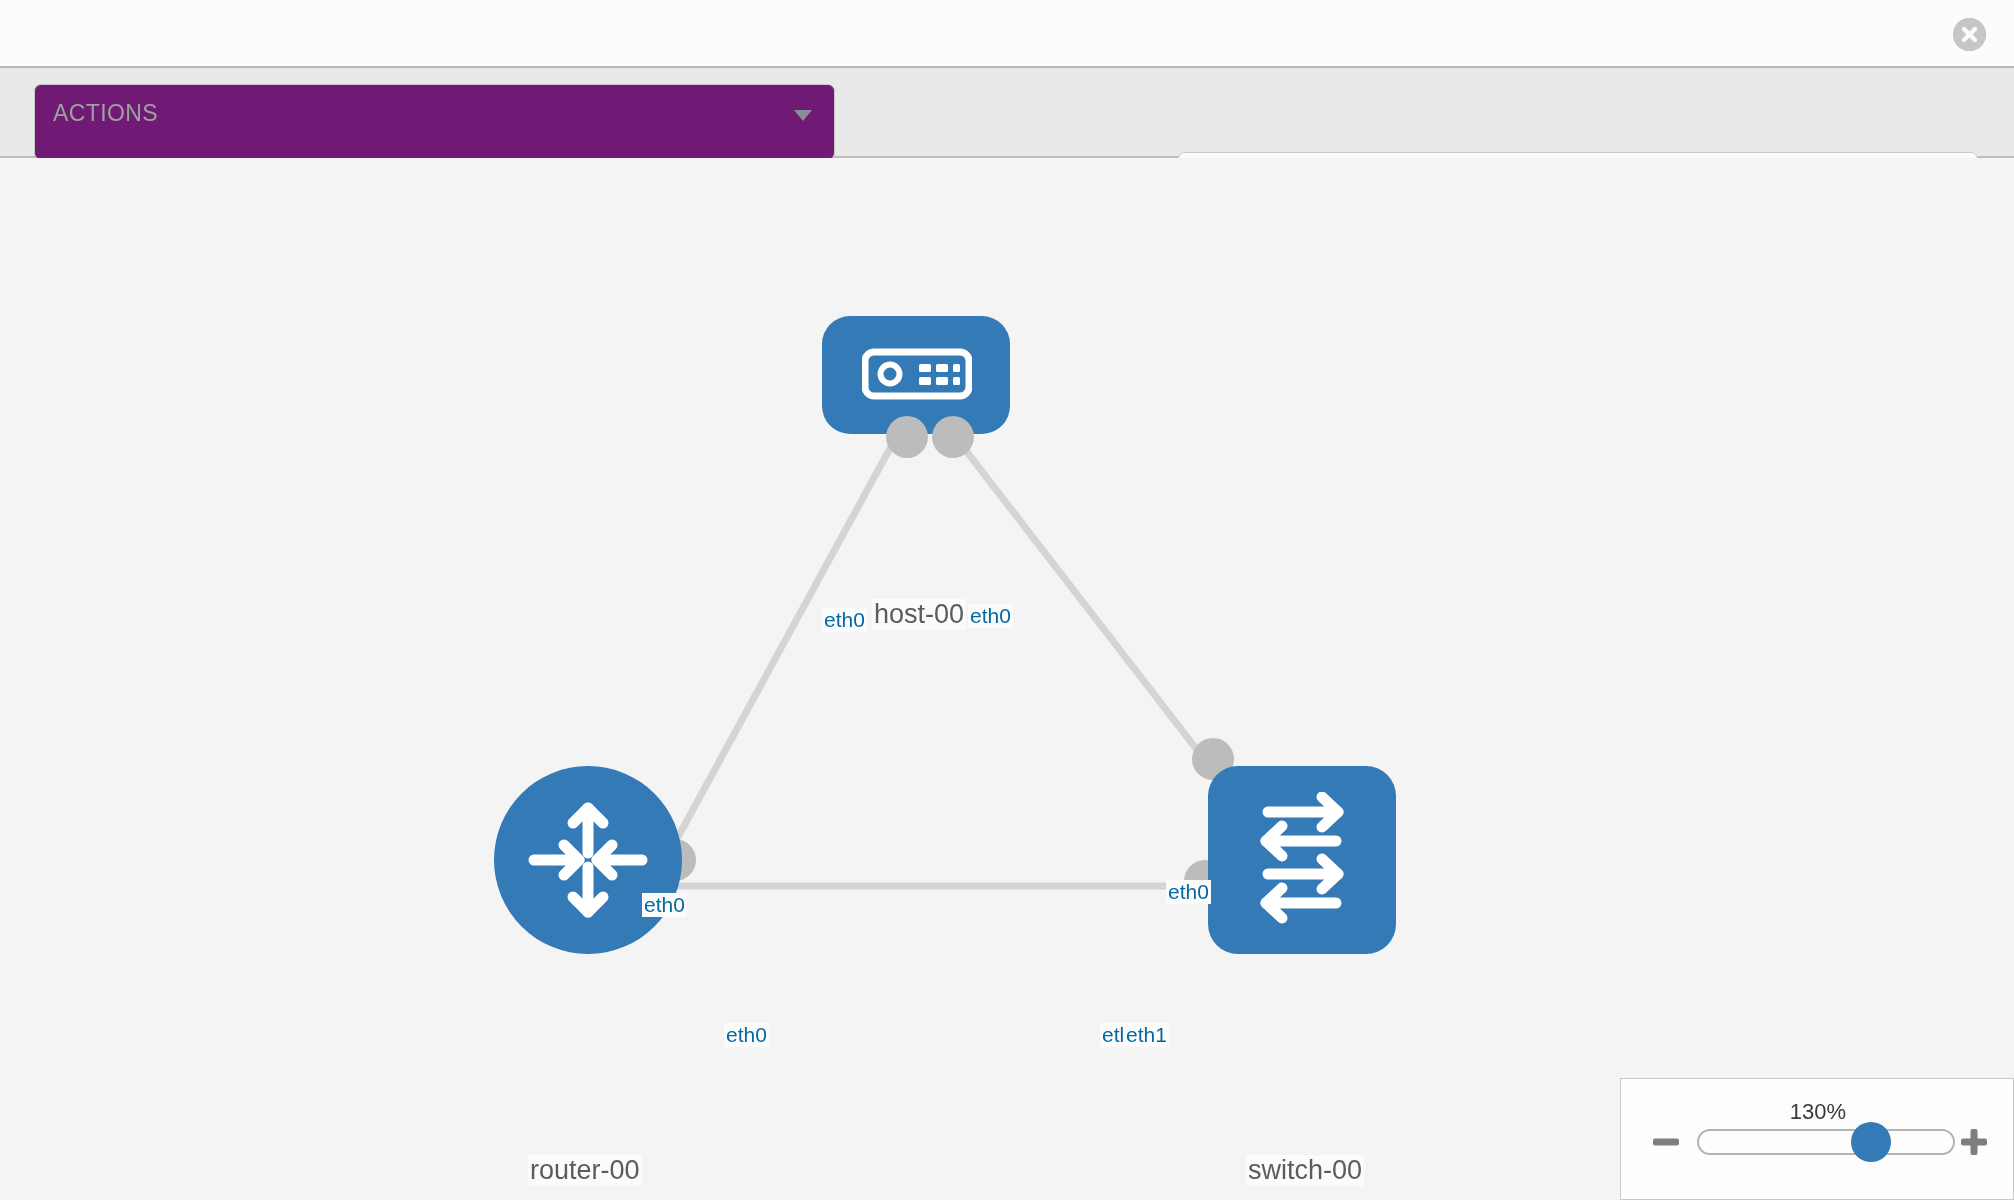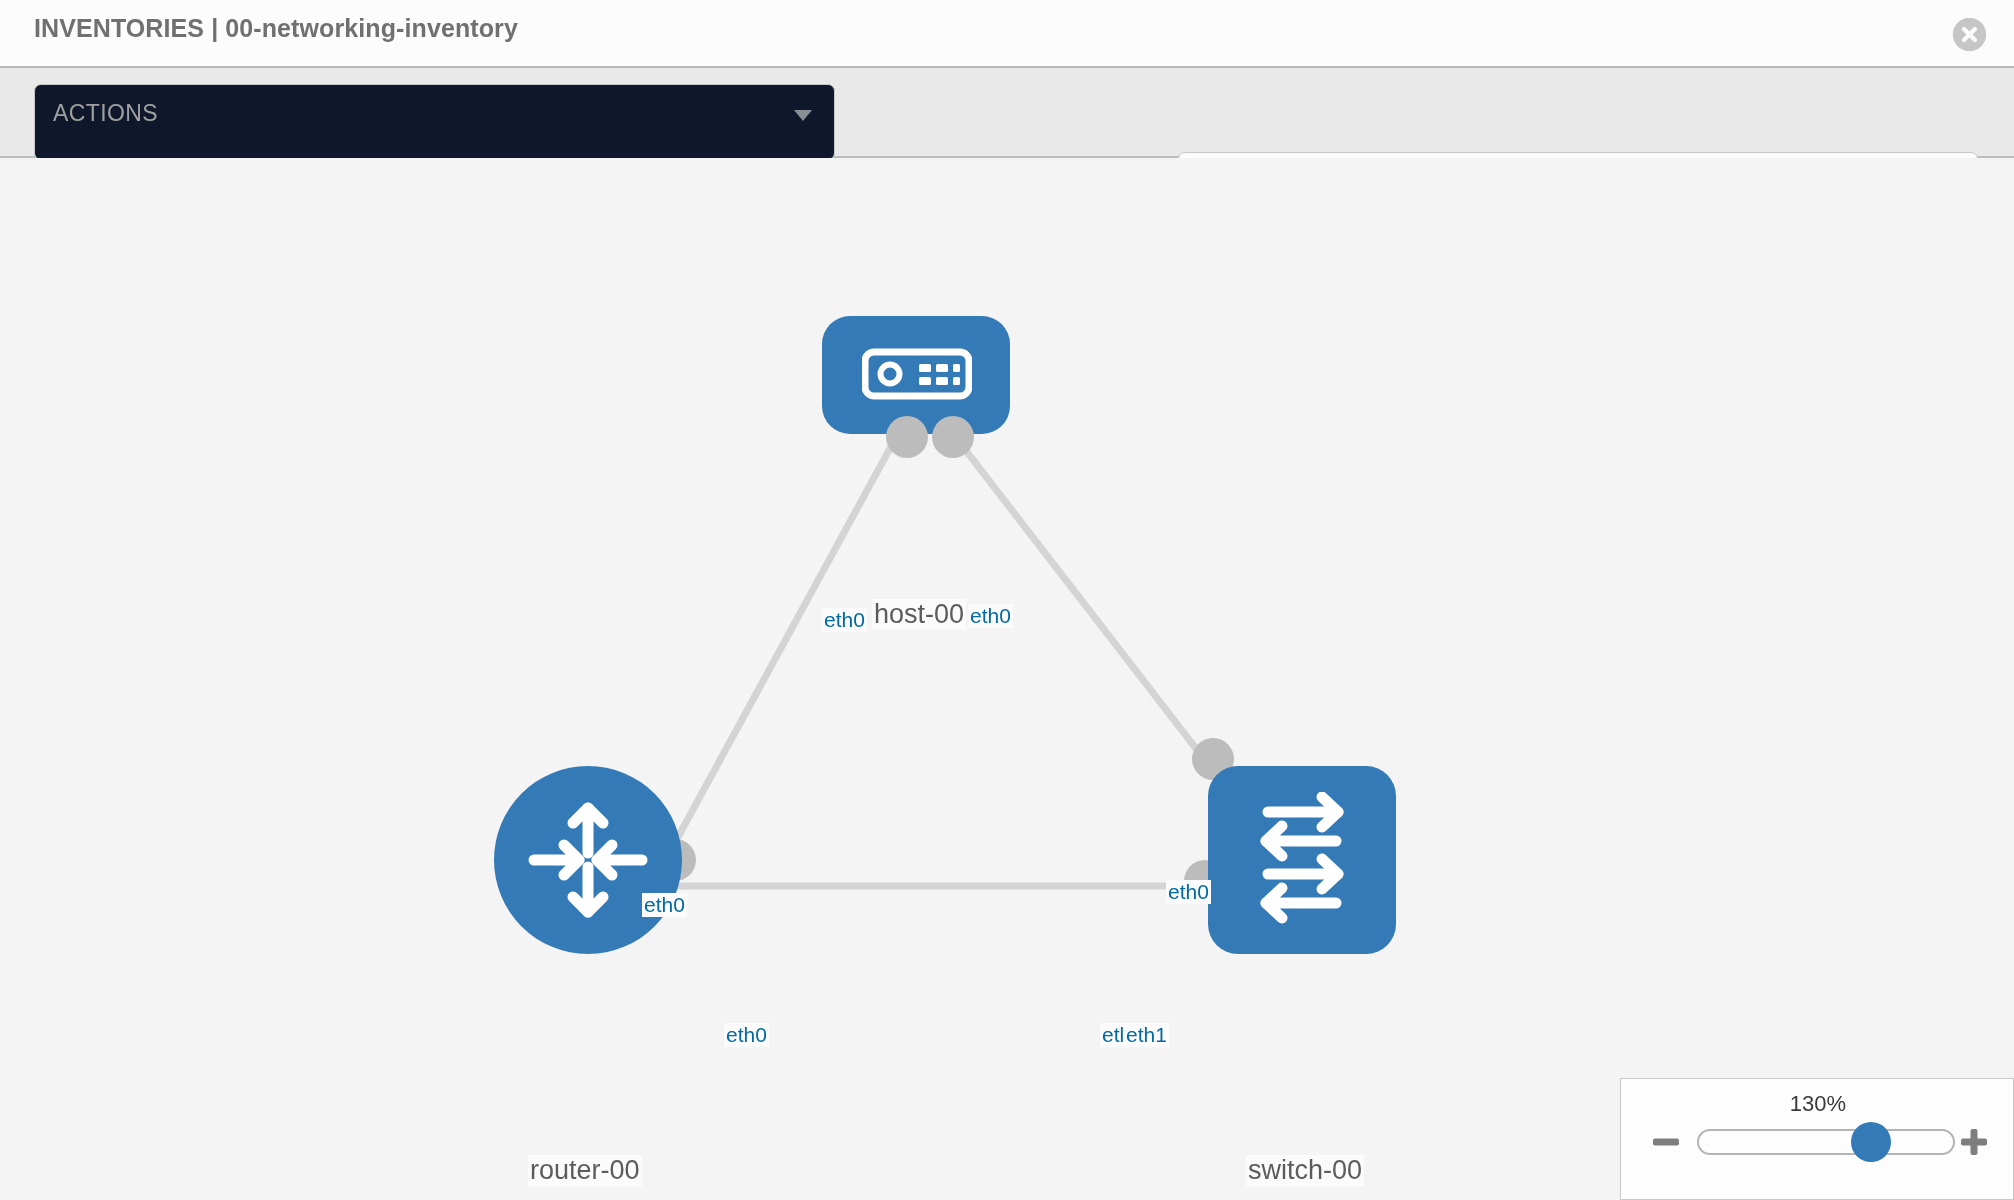--- a/index.html
+++ b/index.html
@@ -49,21 +49,21 @@
     top: 68px; left: 0;
     width: 2014px; height: 90px;
     background: #e9e9e9;
     border-bottom: 2px solid #bdbdbd;
     box-sizing: border-box;
   }
   .actions-select {
     position: absolute;
     left: 34px; top: 16px;
     width: 801px; height: 76px;
-    background: #0f172a;
+    background: #701a75;
     border: 1px solid #c8c8c8;
     border-radius: 7px;
     box-sizing: border-box;
     cursor: pointer;
   }
   .actions-label {
     position: absolute;
     left: 18px; top: 15px;
     font-size: 23px;
     color: #a0a0a0;
@@ -147,21 +147,21 @@
   .zoom-panel {
     position: absolute;
     left: 1620px; top: 1078px;
     width: 394px; height: 122px;
     background: #fdfdfd;
     border: 1px solid #c9c9c9;
     box-sizing: border-box;
   }
   .zoom-value {
     position: absolute;
-    top: 12px; left: 0; width: 394px;
+    top: 20px; left: 0; width: 394px;
     text-align: center;
     font-size: 22px;
     color: #3a3a3a;
   }
   .zoom-minus, .zoom-plus {
     position: absolute;
     top: 48px;
     width: 30px; height: 30px;
     cursor: pointer;
   }
@@ -185,21 +185,20 @@
     background: #337ab7;
     cursor: pointer;
   }
 </style>
 </head>
 <body>
 
 <div id="app">
 
   <div class="header">
-    <div class="header-title">INVENTORIES | 00-networking-inventory</div>
     <div class="close-btn">
       <svg width="33" height="33" viewBox="0 0 33 33" aria-hidden="true">
         <circle cx="16.5" cy="16.5" r="16.5" fill="#c6c6c6"></circle>
         <path d="M11 11 L22 22 M22 11 L11 22" stroke="#fbfbfb" stroke-width="4.4" stroke-linecap="round"></path>
       </svg>
     </div>
   </div>
 
   <div class="toolbar">
 

